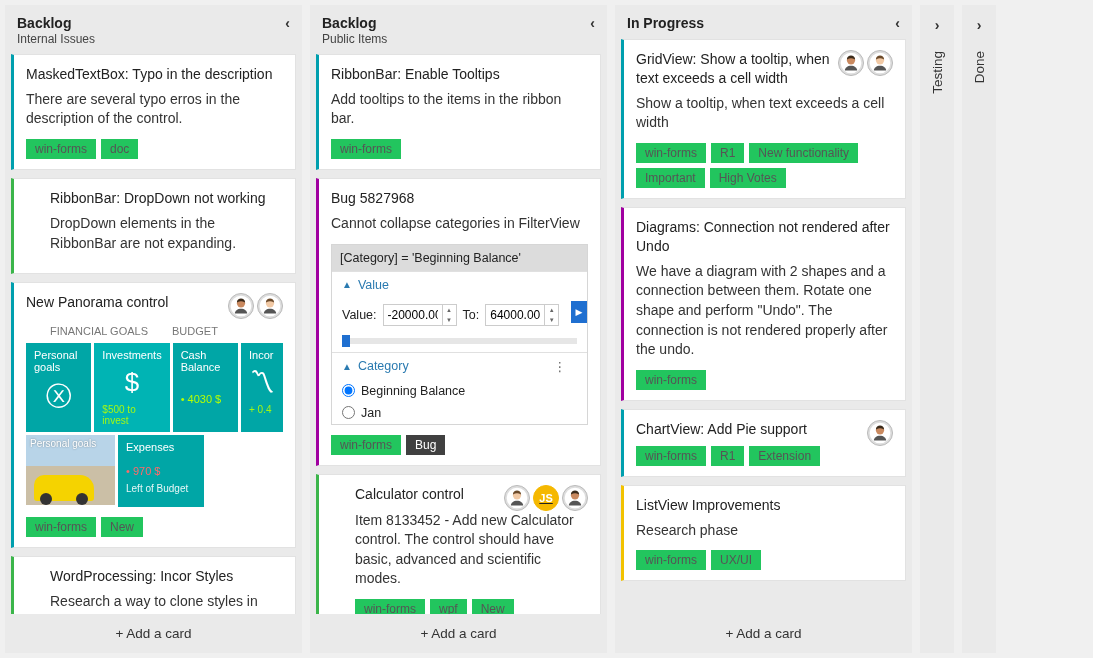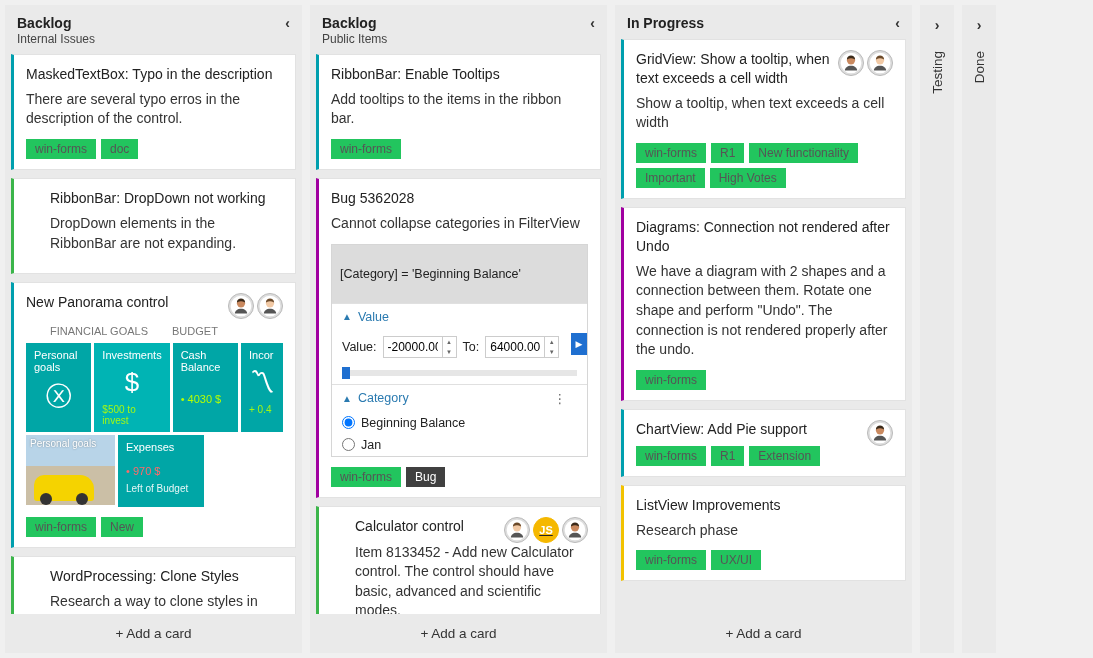--- a/index.html
+++ b/index.html
@@ -27,21 +27,21 @@
 .avatar { width: 26px; height: 26px; border-radius: 50%; border: 1px solid #bbb; background: #ddd; display: flex; align-items: center; justify-content: center; font-size: 11px; font-weight: 600; }
 .avatar.y { background: #f5b800; border-color: #f5b800; color: #fff; }
 .avatar svg { width: 22px; height: 22px; }
 .add-card { text-align: center; padding: 12px; font-size: 13.5px; color: #333; cursor: pointer; }
 .collapsed { width: 34px; background: #eaeaea; display: flex; flex-direction: column; align-items: center; padding-top: 12px; }
 .collapsed .chev { margin-bottom: 18px; }
 .vlabel { writing-mode: vertical-rl; transform: rotate(180deg); font-size: 13.5px; color: #333; }
 
 
 .filterview { background: #fff; border: 1px solid #d6d6d6; margin: 6px 0 10px 0; font-size: 12.5px; }
-.fv-expr { background: #dcdcdc; padding: 22px 8px; font-family: inherit; }
+.fv-expr { background: #dcdcdc; padding: 6px 8px; font-family: inherit; }
 .fv-sec { border-top: 1px solid #e0e0e0; }
 .fv-sec-h { padding: 6px 10px; color: #2a7ab0; display: flex; align-items: center; gap: 6px; }
 .fv-sec-h .caret { color: #2a7ab0; font-size: 10px; }
 .fv-row { padding: 6px 10px 10px 10px; display: flex; align-items: center; gap: 6px; position: relative; }
 .numbox { display: inline-flex; align-items: center; border: 1px solid #ccc; height: 22px; }
 .numbox input { border: none; width: 58px; padding: 2px 4px; font-size: 12px; text-align: right; }
 .numbox .spin { width: 14px; height: 20px; border-left: 1px solid #ccc; display: flex; flex-direction: column; }
 .numbox .spin div { flex: 1; font-size: 6px; display: flex; align-items: center; justify-content: center; color: #666; }
 .playbtn { position: absolute; right: 0; top: 3px; width: 16px; height: 22px; background: #1f6fd0; color: #fff; display: flex; align-items: center; justify-content: center; font-size: 9px; }
 .slider { height: 6px; background: #e6e6e6; margin: 2px 10px 8px 10px; position: relative; }
@@ -151,21 +151,21 @@
     </div>
   </div>
           <div class="tags">
             <span class="tag">win-forms</span>
             <span class="tag">New</span>
 
           </div>
         </div>
         <div class="card green">
           <div class="card-head">
-            <div class="card-title">WordProcessing: Clone Styles</div>
+            <div class="card-title">WordProcessing: Incor Styles</div>
 
           </div>
           <div class="card-desc">Research a way to clone styles in word processing.</div>
 
         </div>
     </div>
     <div class="add-card">+ Add a card</div>
     </div>
     <div class="column">
     <div class="col-header">
@@ -184,21 +184,21 @@
           </div>
           <div class="card-desc">Add tooltips to the items in the ribbon bar.</div>
 
           <div class="tags">
             <span class="tag">win-forms</span>
 
           </div>
         </div>
         <div class="card purple">
           <div class="card-head">
-            <div class="card-title">Bug 5362028</div>
+            <div class="card-title">Bug 5827968</div>
 
           </div>
           <div class="card-desc">Cannot collapse categories in FilterView</div>
           <div class="filterview">
     <div class="fv-expr">[Category] = 'Beginning Balance'</div>
     <div class="fv-sec">
       <div class="fv-sec-h"><span class="caret">▲</span> Value</div>
       <div class="fv-row">
         <span>Value:</span>
         <span class="numbox">

